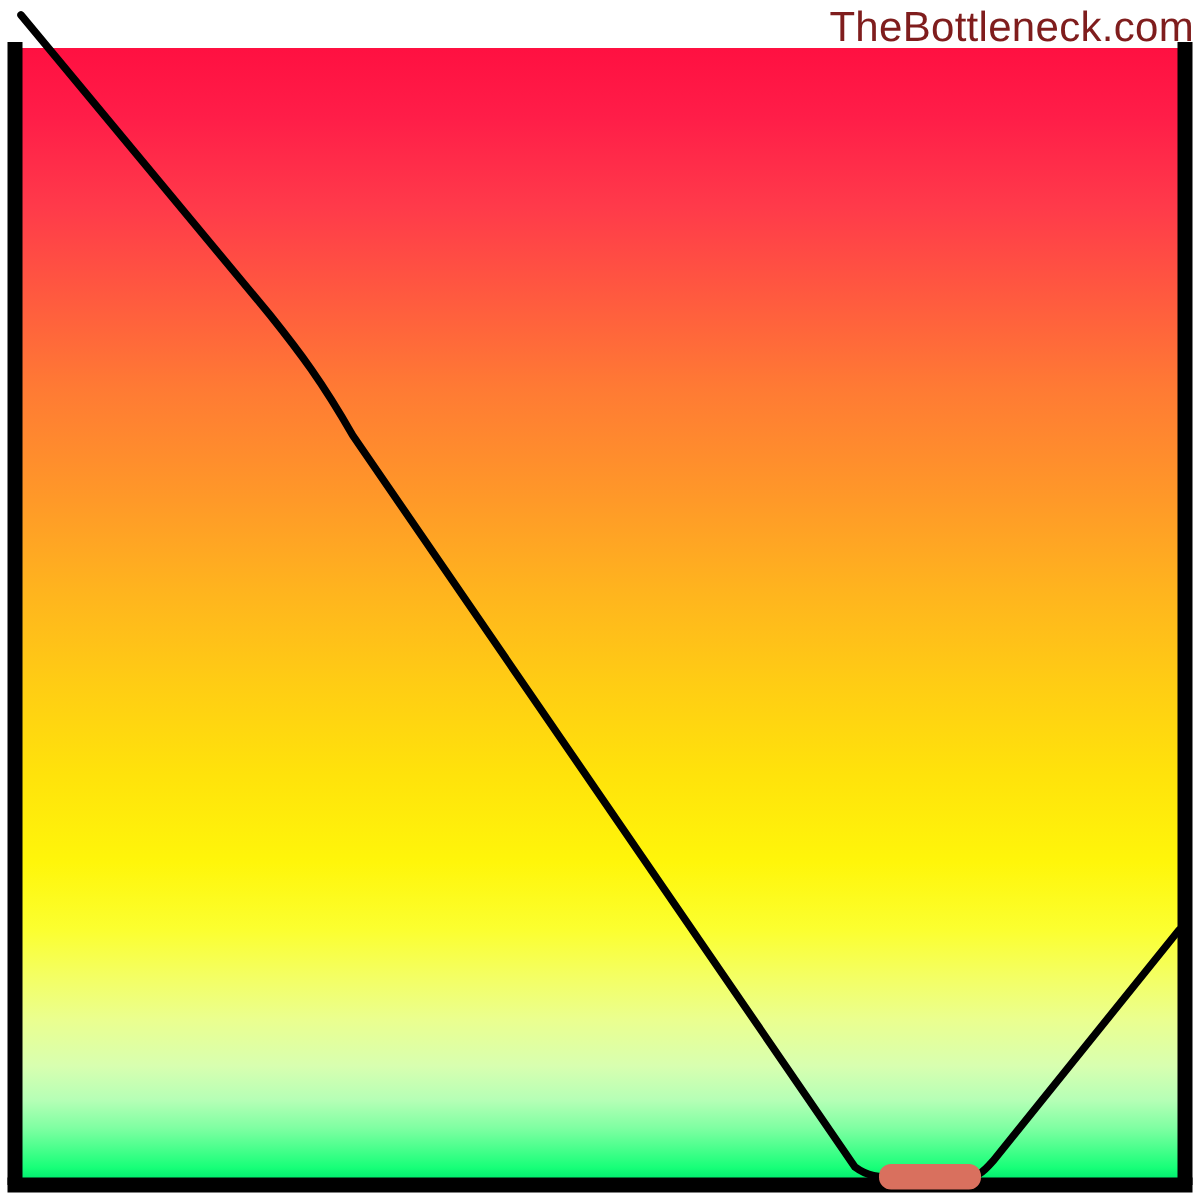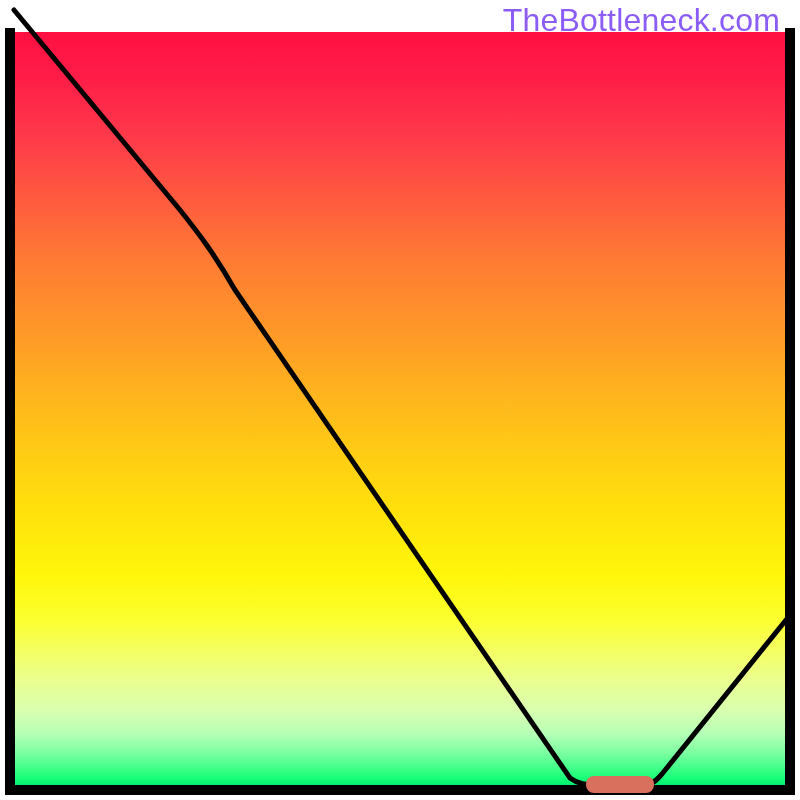--- a/index.html
+++ b/index.html
@@ -12,24 +12,24 @@
     font-family: Arial, Helvetica, sans-serif;
   }
   .chart-wrap {
     position: relative;
     width: 800px;
     height: 800px;
   }
   .attribution {
     position: absolute;
     top: 2px;
-    right: 20px;
-    font-size: 32px;
+    right: 4px;
+    font-size: 28px;
     font-weight: 400;
-    color: #8b5cf6;
+    color: #7f1d1d;
     letter-spacing: 0.2px;
   }
   
   .plot-bg {
     position: absolute;
     left: 14px;    
     top: 32px;
     width: 772px;  
     height: 754px; 
     background: linear-gradient(

